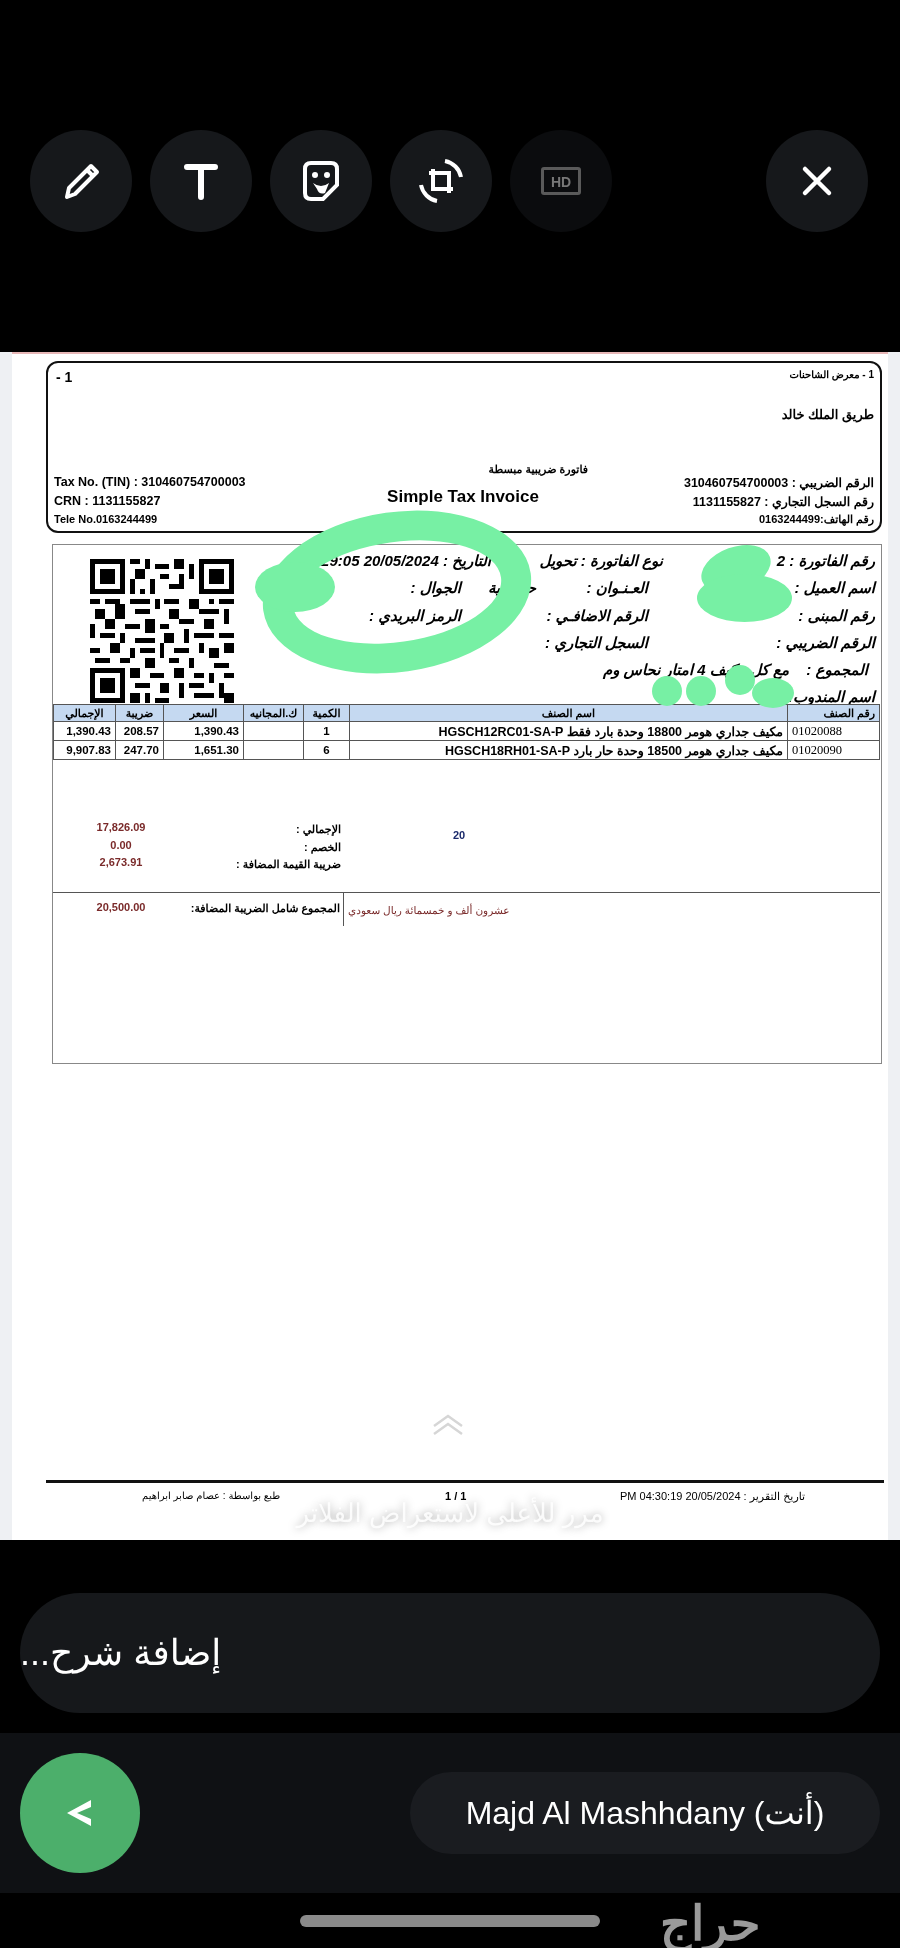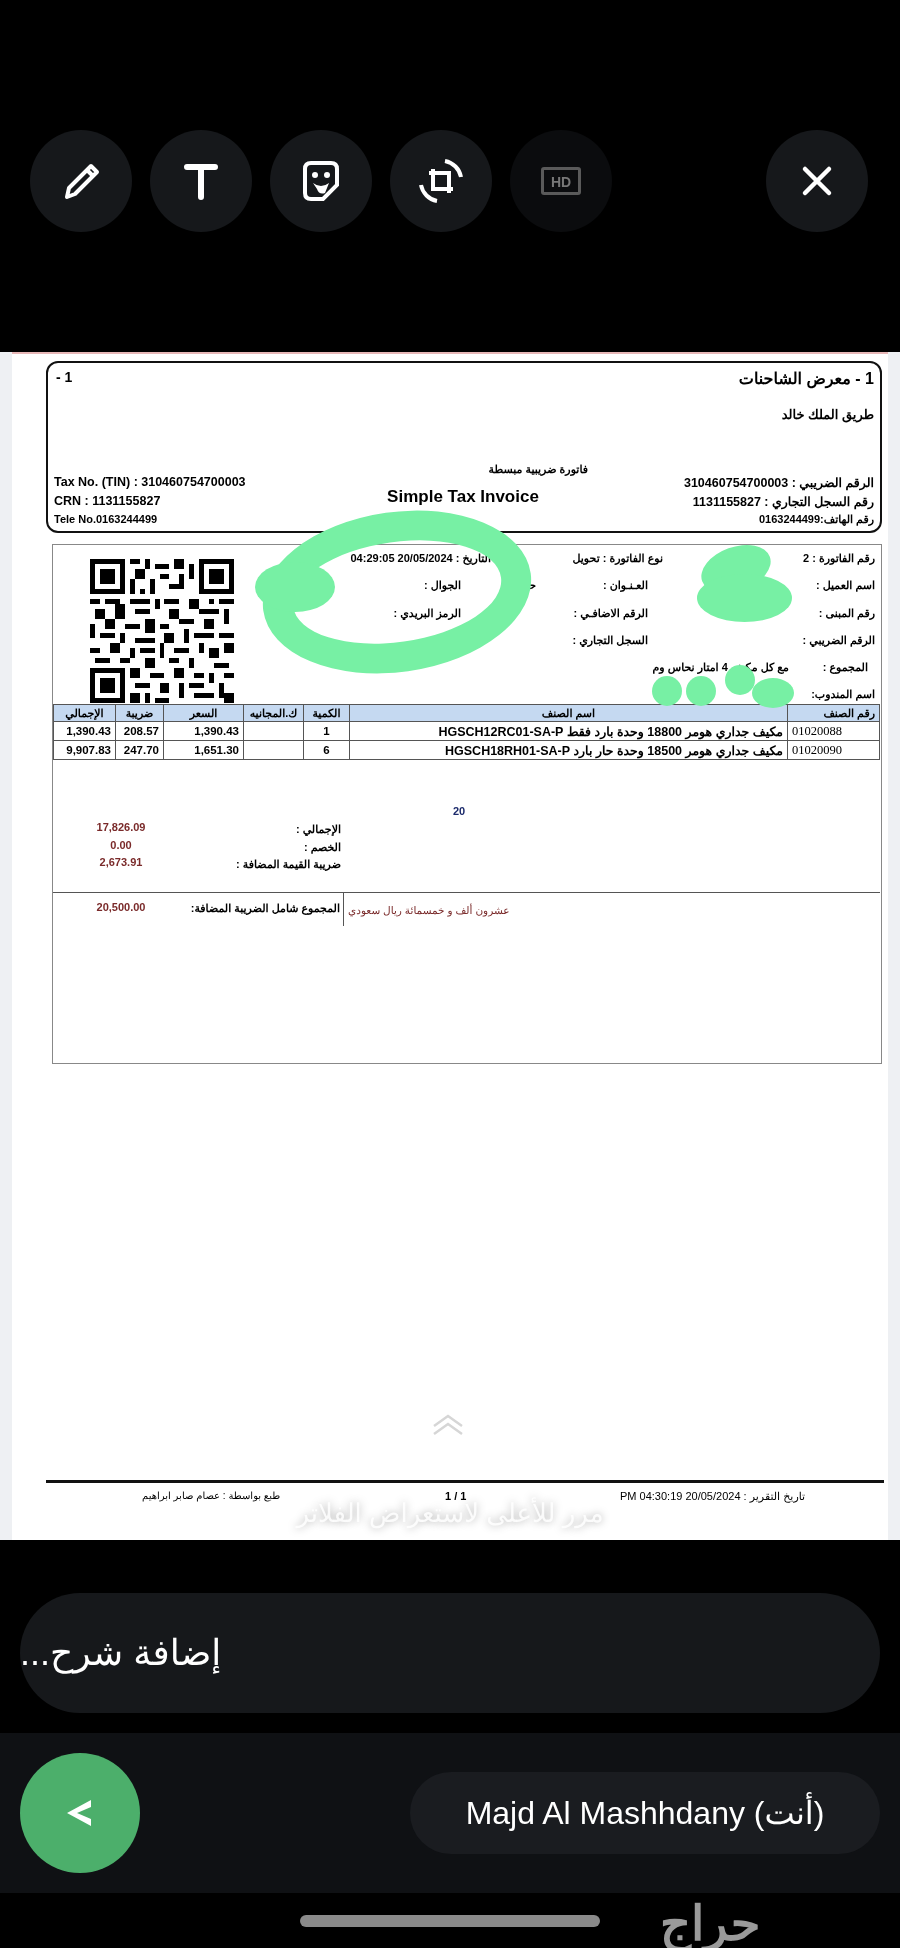--- a/index.html
+++ b/index.html
@@ -20,21 +20,21 @@
   .page-top-line { position: absolute; top: 0; left: 0; width: 100%; height: 2px; background: #e7b7b7; }
 
   .hdr-box { position: absolute; left: 46px; top: 9px; width: 836px; height: 172px;
              border: 2.5px solid #111; border-radius: 12px; }
   .hdr-box .t { position: absolute; font-size: 13px; font-weight: bold; white-space: nowrap; }
   .hdr-box .rtl { direction: rtl; }
 
   .info-box { position: absolute; left: 52px; top: 192px; width: 830px; height: 520px;
               border: 1.5px solid #888; }
   .qr { position: absolute; left: 36px; top: 14px; width: 146px; height: 144px; }
-  .info-box .t { position: absolute; font-size: 11px; font-weight: bold; white-space: nowrap; direction: rtl; }
+  .info-box .t { position: absolute; font-size: 15px; font-weight: bold; white-space: nowrap; direction: rtl; font-style: italic; }
 
   table.items { position: absolute; left: 0; top: 159px; width: 827px; border-collapse: collapse; font-size: 11.5px; }
   table.items th { background: #c5d9f1; font-weight: bold; height: 17px; border: 1.2px solid #555; font-size: 11px; }
   table.items td { border: 1.2px solid #555; height: 19px; font-weight: bold; padding: 0 4px; }
   td.num { text-align: right; }
   td.ctr { text-align: center; }
   td.name { direction: rtl; text-align: right; font-size: 12.5px; }
   td.code { font-family: "Liberation Serif", serif; font-weight: normal !important; text-align: left; font-size: 12.5px; }
 
   .tot { position: absolute; font-size: 11px; font-weight: bold; white-space: nowrap; }
@@ -109,21 +109,21 @@
   </div>
 </div>
 
 <div class="page">
   <div class="page-top-line"></div>
   <div class="page-edge-left"></div>
   <div class="page-edge-right"></div>
 
   <div class="hdr-box">
     <div class="t" style="left:8px;top:6px;font-size:14px">- 1</div>
-    <div class="t rtl" style="right:6px;top:6px;font-size:16px">1 - معرض الشاحنات</div>
+    <div class="t rtl" style="right:6px;top:6px;font-size:10px">1 - معرض الشاحنات</div>
     <div class="t rtl" style="right:6px;top:44px;font-size:13px">طريق الملك خالد</div>
 
     <div class="t rtl" style="left:290px;width:250px;top:100px;font-size:11px">فاتورة ضريبية مبسطة</div>
     <div class="t" style="left:290px;width:250px;text-align:center;top:124px;font-size:17px">Simple Tax Invoice</div>
 
     <div class="t" style="left:6px;top:112px;font-size:12.5px">Tax No. (TIN) : 310460754700003</div>
     <div class="t" style="left:6px;top:131px;font-size:12.5px">CRN : 1131155827</div>
     <div class="t" style="left:6px;top:150px;font-size:11px">Tele No.0163244499</div>
 
     <div class="t rtl" style="right:6px;top:112px;font-size:12.5px">الرقم الضريبي : 310460754700003</div>
@@ -187,21 +187,21 @@
           <td class="num">247.70</td>
           <td class="num">1,651.30</td>
           <td class="ctr"></td>
           <td class="ctr">6</td>
           <td class="name">مكيف جداري هومر 18500 وحدة حار بارد HGSCH18RH01-SA-P</td>
           <td class="code">01020090</td>
         </tr>
       </tbody>
     </table>
 
-    <div class="tot" style="left:400px;top:260px;color:#1b2a6b">20</div>
+    <div class="tot" style="left:400px;top:284px;color:#1b2a6b">20</div>
     <div class="tot val" style="left:20px;width:96px;top:276px">17,826.09</div>
     <div class="tot lbl" style="right:540px;top:278px">الإجمالي :</div>
     <div class="tot val" style="left:20px;width:96px;top:294px">0.00</div>
     <div class="tot lbl" style="right:540px;top:296px">الخصم :</div>
     <div class="tot val" style="left:20px;width:96px;top:311px">2,673.91</div>
     <div class="tot lbl" style="right:540px;top:313px">ضريبة القيمة المضافة :</div>
 
     <div class="grand-row">
       <div class="grand-div"></div>
       <div class="tot val" style="left:20px;width:96px;top:8px">20,500.00</div>

